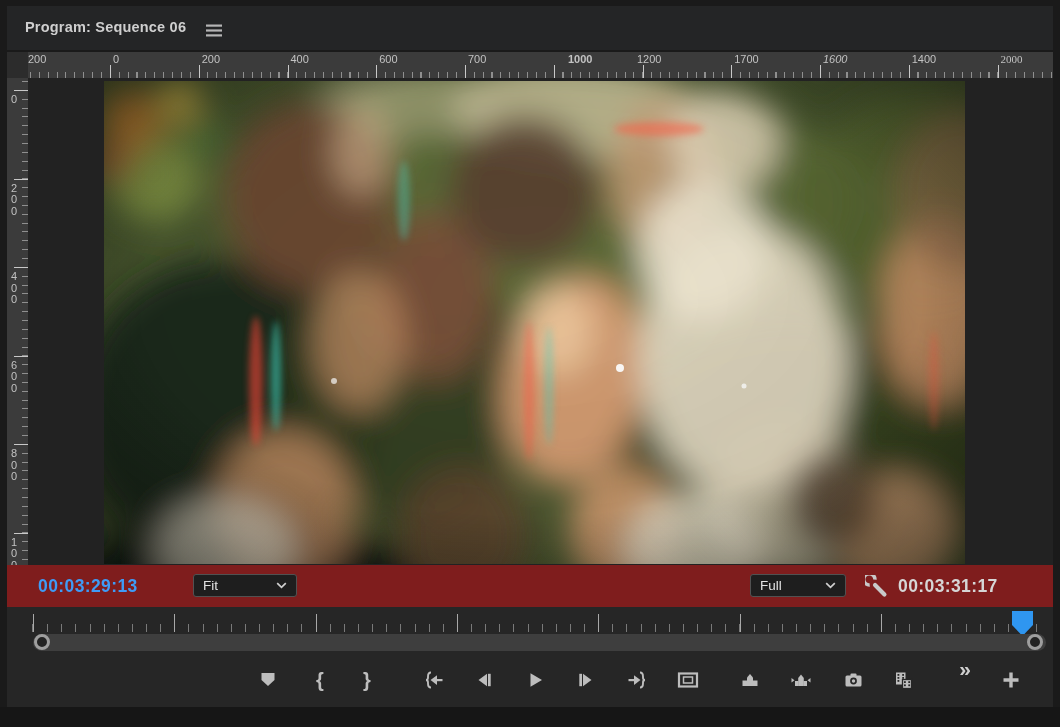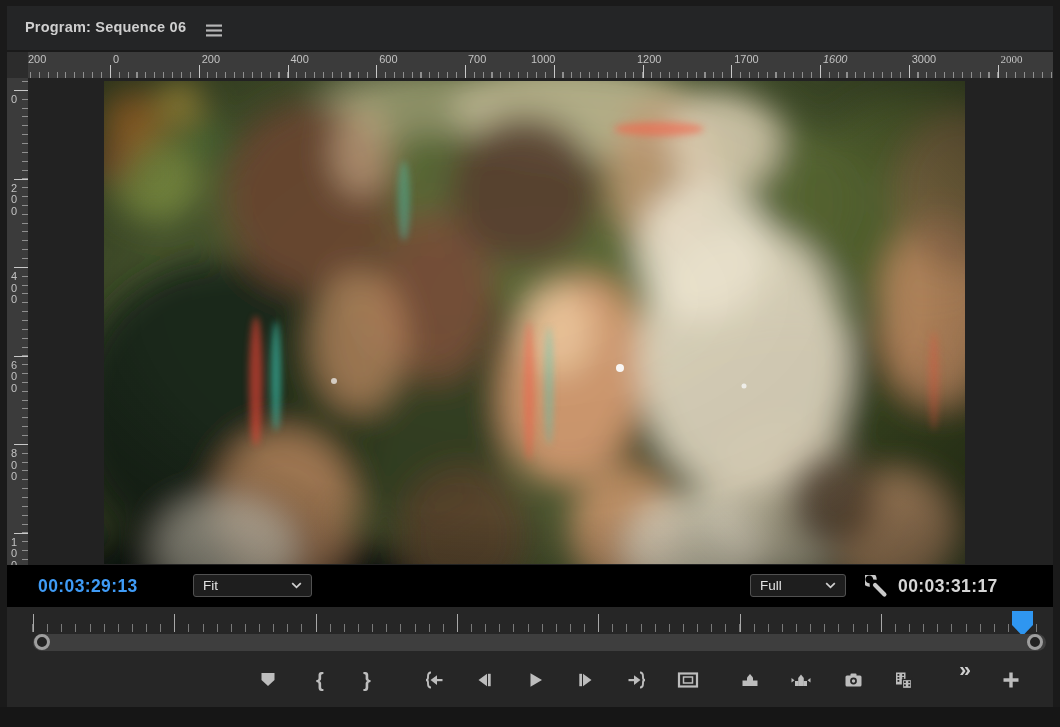--- a/index.html
+++ b/index.html
@@ -30,28 +30,28 @@
     background-position-y:3px;}
   .vtick{position:absolute;right:0;height:1px;width:14px;background:#c8c8c8;}
   .vlabel{position:absolute;left:4px;font-size:11px;line-height:11.5px;color:#c2c2c2;white-space:pre;}
 
   
   .video-surround{left:28px;top:78px;width:1025px;height:487px;background:#222222;}
   .video-frame{left:104px;top:81px;width:861px;height:483px;background:#3c4826;overflow:hidden;}
   .video-frame svg{display:block;}
 
   
-  .control-bar{left:7px;top:565px;width:1046px;height:42px;background:#000000;}
+  .control-bar{left:7px;top:565px;width:1046px;height:42px;background:#7f1d1d;}
   .tc{font-size:17.5px;font-weight:600;letter-spacing:.4px;font-family:"Liberation Sans",sans-serif;}
   .tc-current{left:31px;top:11px;color:var(--tc-blue,#3f9bf6);}
   .tc-duration{left:891px;top:11px;color:var(--tc-white,#d6d6d6);}
   .dropdown{height:23px;background:#1e1e1e;border:1px solid #515151;border-radius:3px;
     display:flex;align-items:center;padding:0 9px;box-sizing:border-box;cursor:pointer;}
   .dropdown .dd-label{flex:1;font-size:13.5px;color:#e2e2e2;}
-  .dd-fit{left:186px;top:9px;width:119px;}
+  .dd-fit{left:186px;top:9px;width:104px;}
   .dd-full{left:743px;top:9px;width:96px;}
   .wrench-btn{left:856px;top:8px;width:26px;height:26px;display:flex;align-items:center;justify-content:center;cursor:pointer;}
 
   
   .bottom-panel{left:7px;top:607px;width:1046px;height:100px;background:#262626;}
   .mini-ruler{position:absolute;left:23px;top:5px;width:1018px;height:20px;}
   .mini-ruler .minors{position:absolute;left:0;bottom:0;width:100%;height:8px;
     background:repeating-linear-gradient(90deg,#7a7a7a 0 1px,transparent 1px 14.13px);
     background-position-x:3px;}
   .mtick{position:absolute;bottom:0;width:1px;height:18px;background:#a8a8a8;}
@@ -91,29 +91,29 @@
     <div class="hlabel" style="left: 85px;">0</div>
     <div class="htick" style="left: 170.75px;"></div>
     <div class="hlabel" style="left: 173.75px;">200</div>
     <div class="htick" style="left: 259.5px;"></div>
     <div class="hlabel" style="left: 262.5px;">400</div>
     <div class="htick" style="left: 348.25px;"></div>
     <div class="hlabel" style="left: 351.25px;">600</div>
     <div class="htick" style="left: 437px;"></div>
     <div class="hlabel" style="left: 440px;">700</div>
     <div class="htick" style="left: 525.75px;"></div>
-    <div class="hlabel" style="left: 503px;">1000</div>
+    <div class="hlabel" style="left: 540px; font-weight: bold;">1000</div>
     <div class="htick" style="left: 614.5px;"></div>
     <div class="hlabel" style="left: 609px;">1200</div>
     <div class="htick" style="left: 703.25px;"></div>
     <div class="hlabel" style="left: 706.25px;">1700</div>
     <div class="htick" style="left: 792px;"></div>
     <div class="hlabel" style="left: 795px; font-style: italic;">1600</div>
     <div class="htick" style="left: 880.75px;"></div>
-    <div class="hlabel" style="left: 883.75px;">3000</div>
+    <div class="hlabel" style="left: 883.75px;">1400</div>
     <div class="htick" style="left: 969.5px;"></div>
     <div class="hlabel" style="left: 972.5px; font-family: Liberation Serif, serif;">2000</div>
   </div>
 <div class="abs v-ruler" id="vruler">
   <div class="minors"></div>
 <div class="vtick" style="top: 12px;"></div>
     <div class="vlabel" style="top: 16px;">0</div>
     <div class="vtick" style="top: 100.5px;"></div>
     <div class="vlabel" style="top: 104.5px;">2
 0

